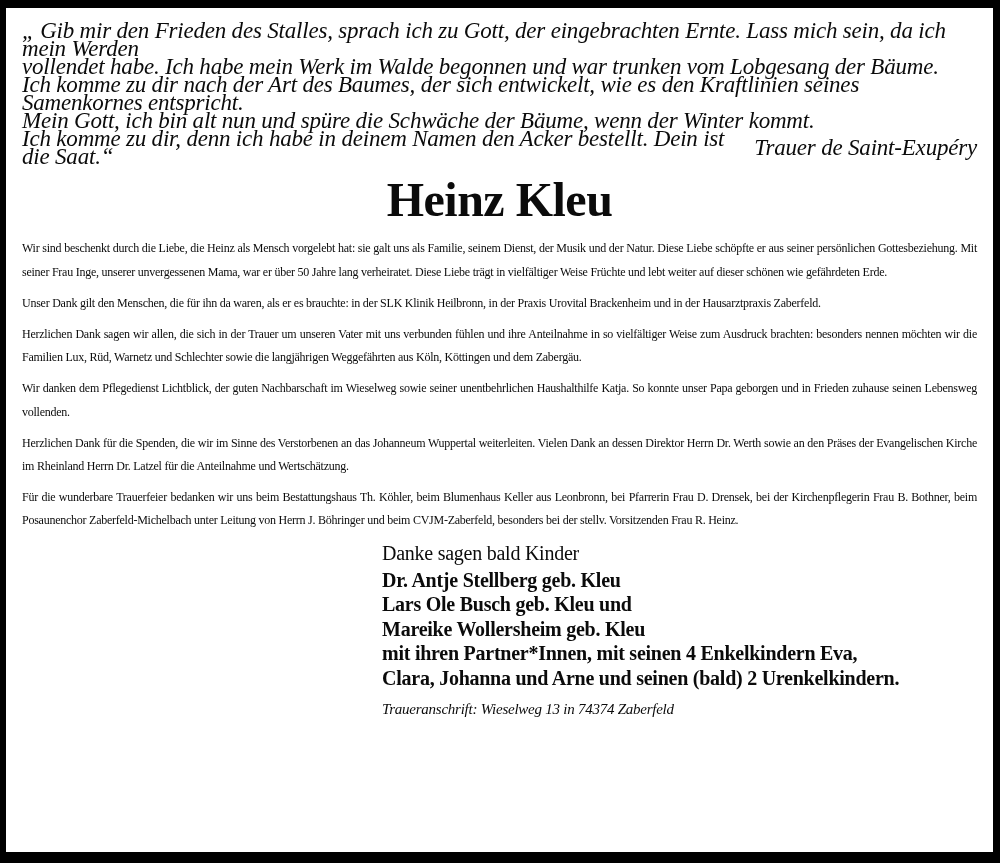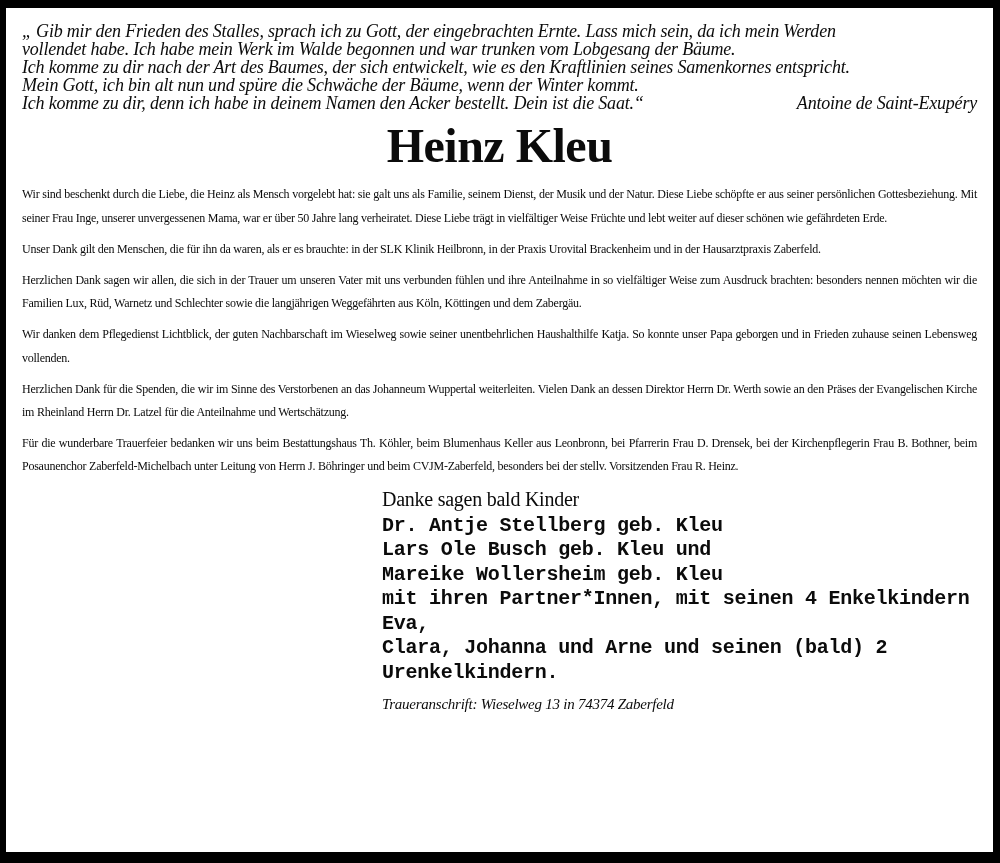--- a/index.html
+++ b/index.html
@@ -17,31 +17,31 @@
     border-width: 8px 7px 11px 6px;
     padding: 14px 16px 0 16px;
     overflow: hidden;
     color: #0b0b0b;
     font-family: "Liberation Serif", serif;
   }
 
   
   .quote {
     font-style: italic;
-    font-size: 18px;
+    font-size: 23px;
     line-height: 18px;
     letter-spacing: -0.2px;
   }
   .quote-lines {
     white-space: pre-line;
   }
   .quote-last {
     display: flex;
     justify-content: space-between;
-    align-items: flex-start;
+    align-items: center;
     gap: 20px;
   }
   .quote-attribution {
     white-space: nowrap;
   }
 
   
   .title {
     text-align: center;
     font-weight: bold;
@@ -67,42 +67,41 @@
     letter-spacing: -0.25px;
   }
   .closing-intro {
     line-height: 24px;
     margin-bottom: 3px;
   }
   .closing-names {
     font-weight: bold;
     white-space: pre-line;
     line-height: 24.5px;
-    font-family: Liberation Mono, monospace;
   }
   .closing-address {
     font-style: italic;
     margin-top: 7px;
     line-height: 24px;
     font-size: 15px;
   }
 </style>
 </head>
 <body>
 
 <div class="page">
 
   <div class="quote">
     <div class="quote-lines">„ Gib mir den Frieden des Stalles, sprach ich zu Gott, der eingebrachten Ernte. Lass mich sein, da ich mein Werden
 vollendet habe. Ich habe mein Werk im Walde begonnen und war trunken vom Lobgesang der Bäume.
 Ich komme zu dir nach der Art des Baumes, der sich entwickelt, wie es den Kraftlinien seines Samenkornes entspricht.
 Mein Gott, ich bin alt nun und spüre die Schwäche der Bäume, wenn der Winter kommt.</div>
     <div class="quote-last">
       <span>Ich komme zu dir, denn ich habe in deinem Namen den Acker bestellt. Dein ist die Saat.“</span>
-      <span class="quote-attribution">Antoine de Saint-Exupéry</span>
+      <span class="quote-attribution">Trauer de Saint-Exupéry</span>
     </div>
   </div>
 
   <div class="title">Heinz Kleu</div>
 
   <div class="body-text">
     <p>Wir sind beschenkt durch die Liebe, die Heinz als Mensch vorgelebt hat: sie galt uns als Familie, seinem Dienst, der Musik und der Natur. Diese Liebe schöpfte er aus seiner persönlichen Gottesbeziehung. Mit seiner Frau Inge, unserer unvergessenen Mama, war er über 50 Jahre lang verheiratet. Diese Liebe trägt in vielfältiger Weise Früchte und lebt weiter auf dieser schönen wie gefährdeten Erde.</p>
     <p>Unser Dank gilt den Menschen, die für ihn da waren, als er es brauchte: in der SLK Klinik Heilbronn, in der Praxis Urovital Brackenheim und in der Hausarztpraxis Zaberfeld.</p>
     <p>Herzlichen Dank sagen wir allen, die sich in der Trauer um unseren Vater mit uns verbunden fühlen und ihre Anteilnahme in so vielfältiger Weise zum Ausdruck brachten:  besonders nennen möchten wir die Familien Lux, Rüd, Warnetz und Schlechter sowie die langjährigen Weggefährten aus Köln, Köttingen und dem Zabergäu.</p>
     <p>Wir danken dem Pflegedienst Lichtblick, der guten Nachbarschaft im Wieselweg sowie seiner unentbehrlichen Haushalthilfe Katja. So konnte unser Papa geborgen und in Frieden zuhause seinen Lebensweg vollenden.</p>

